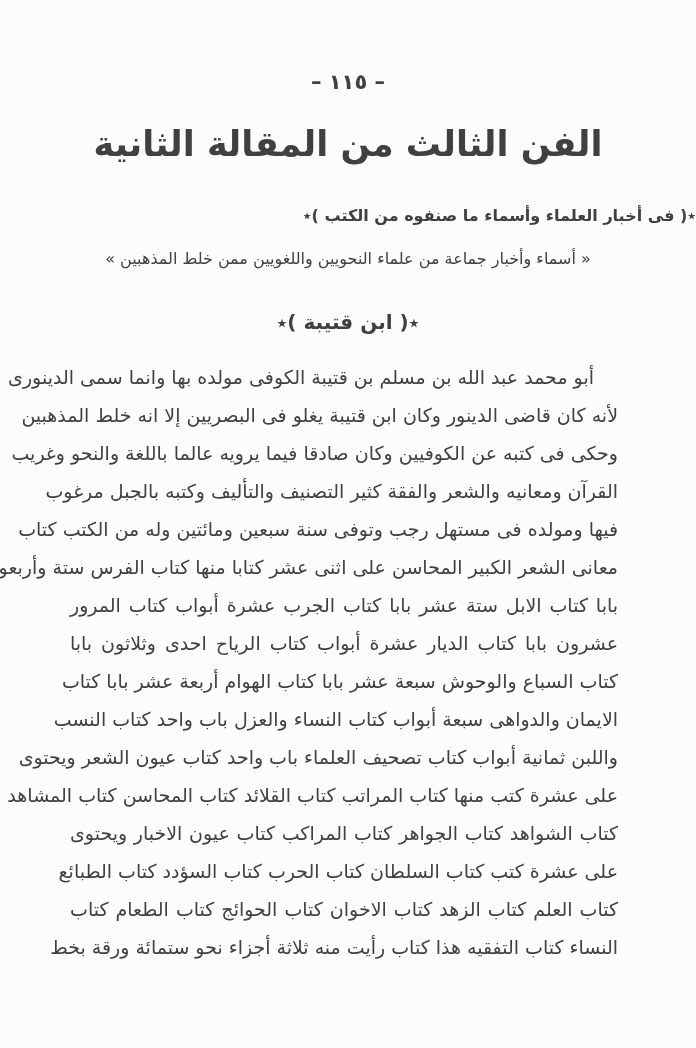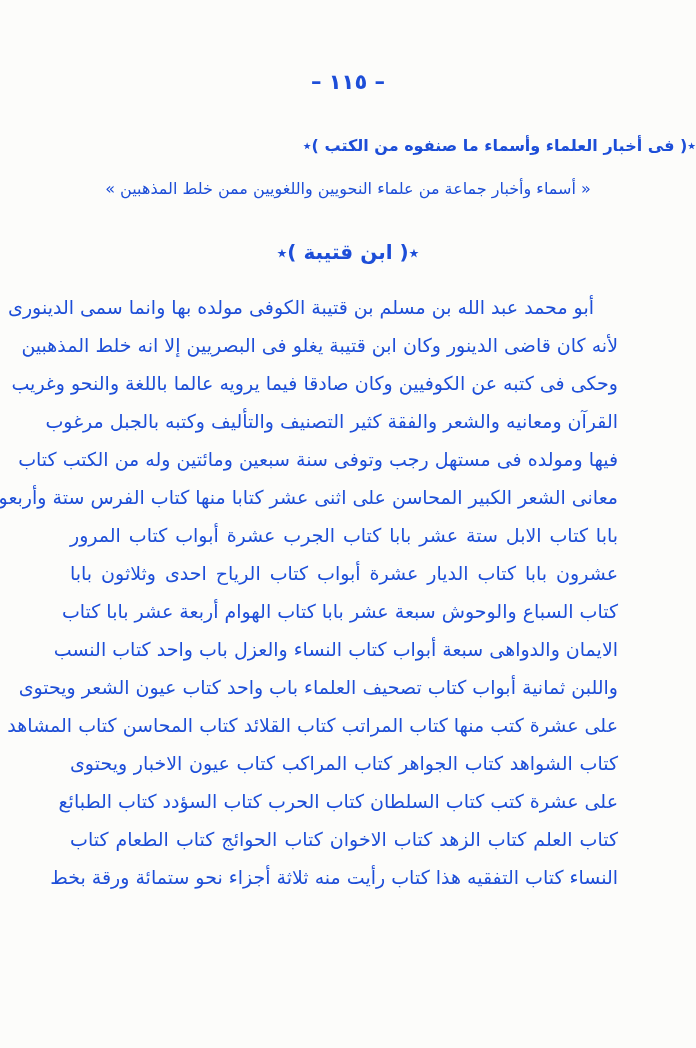--- a/index.html
+++ b/index.html
@@ -1,21 +1,21 @@
 <!DOCTYPE html>
 <html lang="ar" dir="rtl"><head>
 <meta charset="utf-8">
 <style>
   html,body{margin:0;padding:0;background:#e9e9e7;}
   .page{
     position:relative;
     width:696px;height:1048px;
     margin:0 auto;
     background:#fcfcfa;
-    color:#1d4ed8;
+    color:#404040;
     font-family:"DejaVu Sans",sans-serif;
     direction:rtl;
     overflow:hidden;
     box-sizing:border-box;
   }
   .page-number{
     text-align:center;
     padding-top:70px;
     font-size:21px;
     font-weight:bold;
@@ -58,20 +58,21 @@
     padding-right:24px;
   }
 </style>
 </head>
 <body>
 
 <div class="page">
 
   <div class="page-number">– ١١٥ –</div>
 
+  <div class="main-title">الفن الثالث من المقالة الثانية</div>
 
   <div class="subtitle">٭( فى أخبار العلماء وأسماء ما صنفوه من الكتب )٭</div>
 
   <div class="section-note">« أسماء وأخبار جماعة من علماء النحويين واللغويين ممن خلط المذهبين »</div>
 
   <div class="entry-heading">٭( ابن قتيبة )٭</div>
 
   <div class="body-text">
       <div class="line">أبو محمد عبد الله بن مسلم بن قتيبة الكوفى مولده بها وانما سمى الدينورى</div>
       <div class="line">لأنه كان قاضى الدينور وكان ابن قتيبة يغلو فى البصريين إلا انه خلط المذهبين</div>

